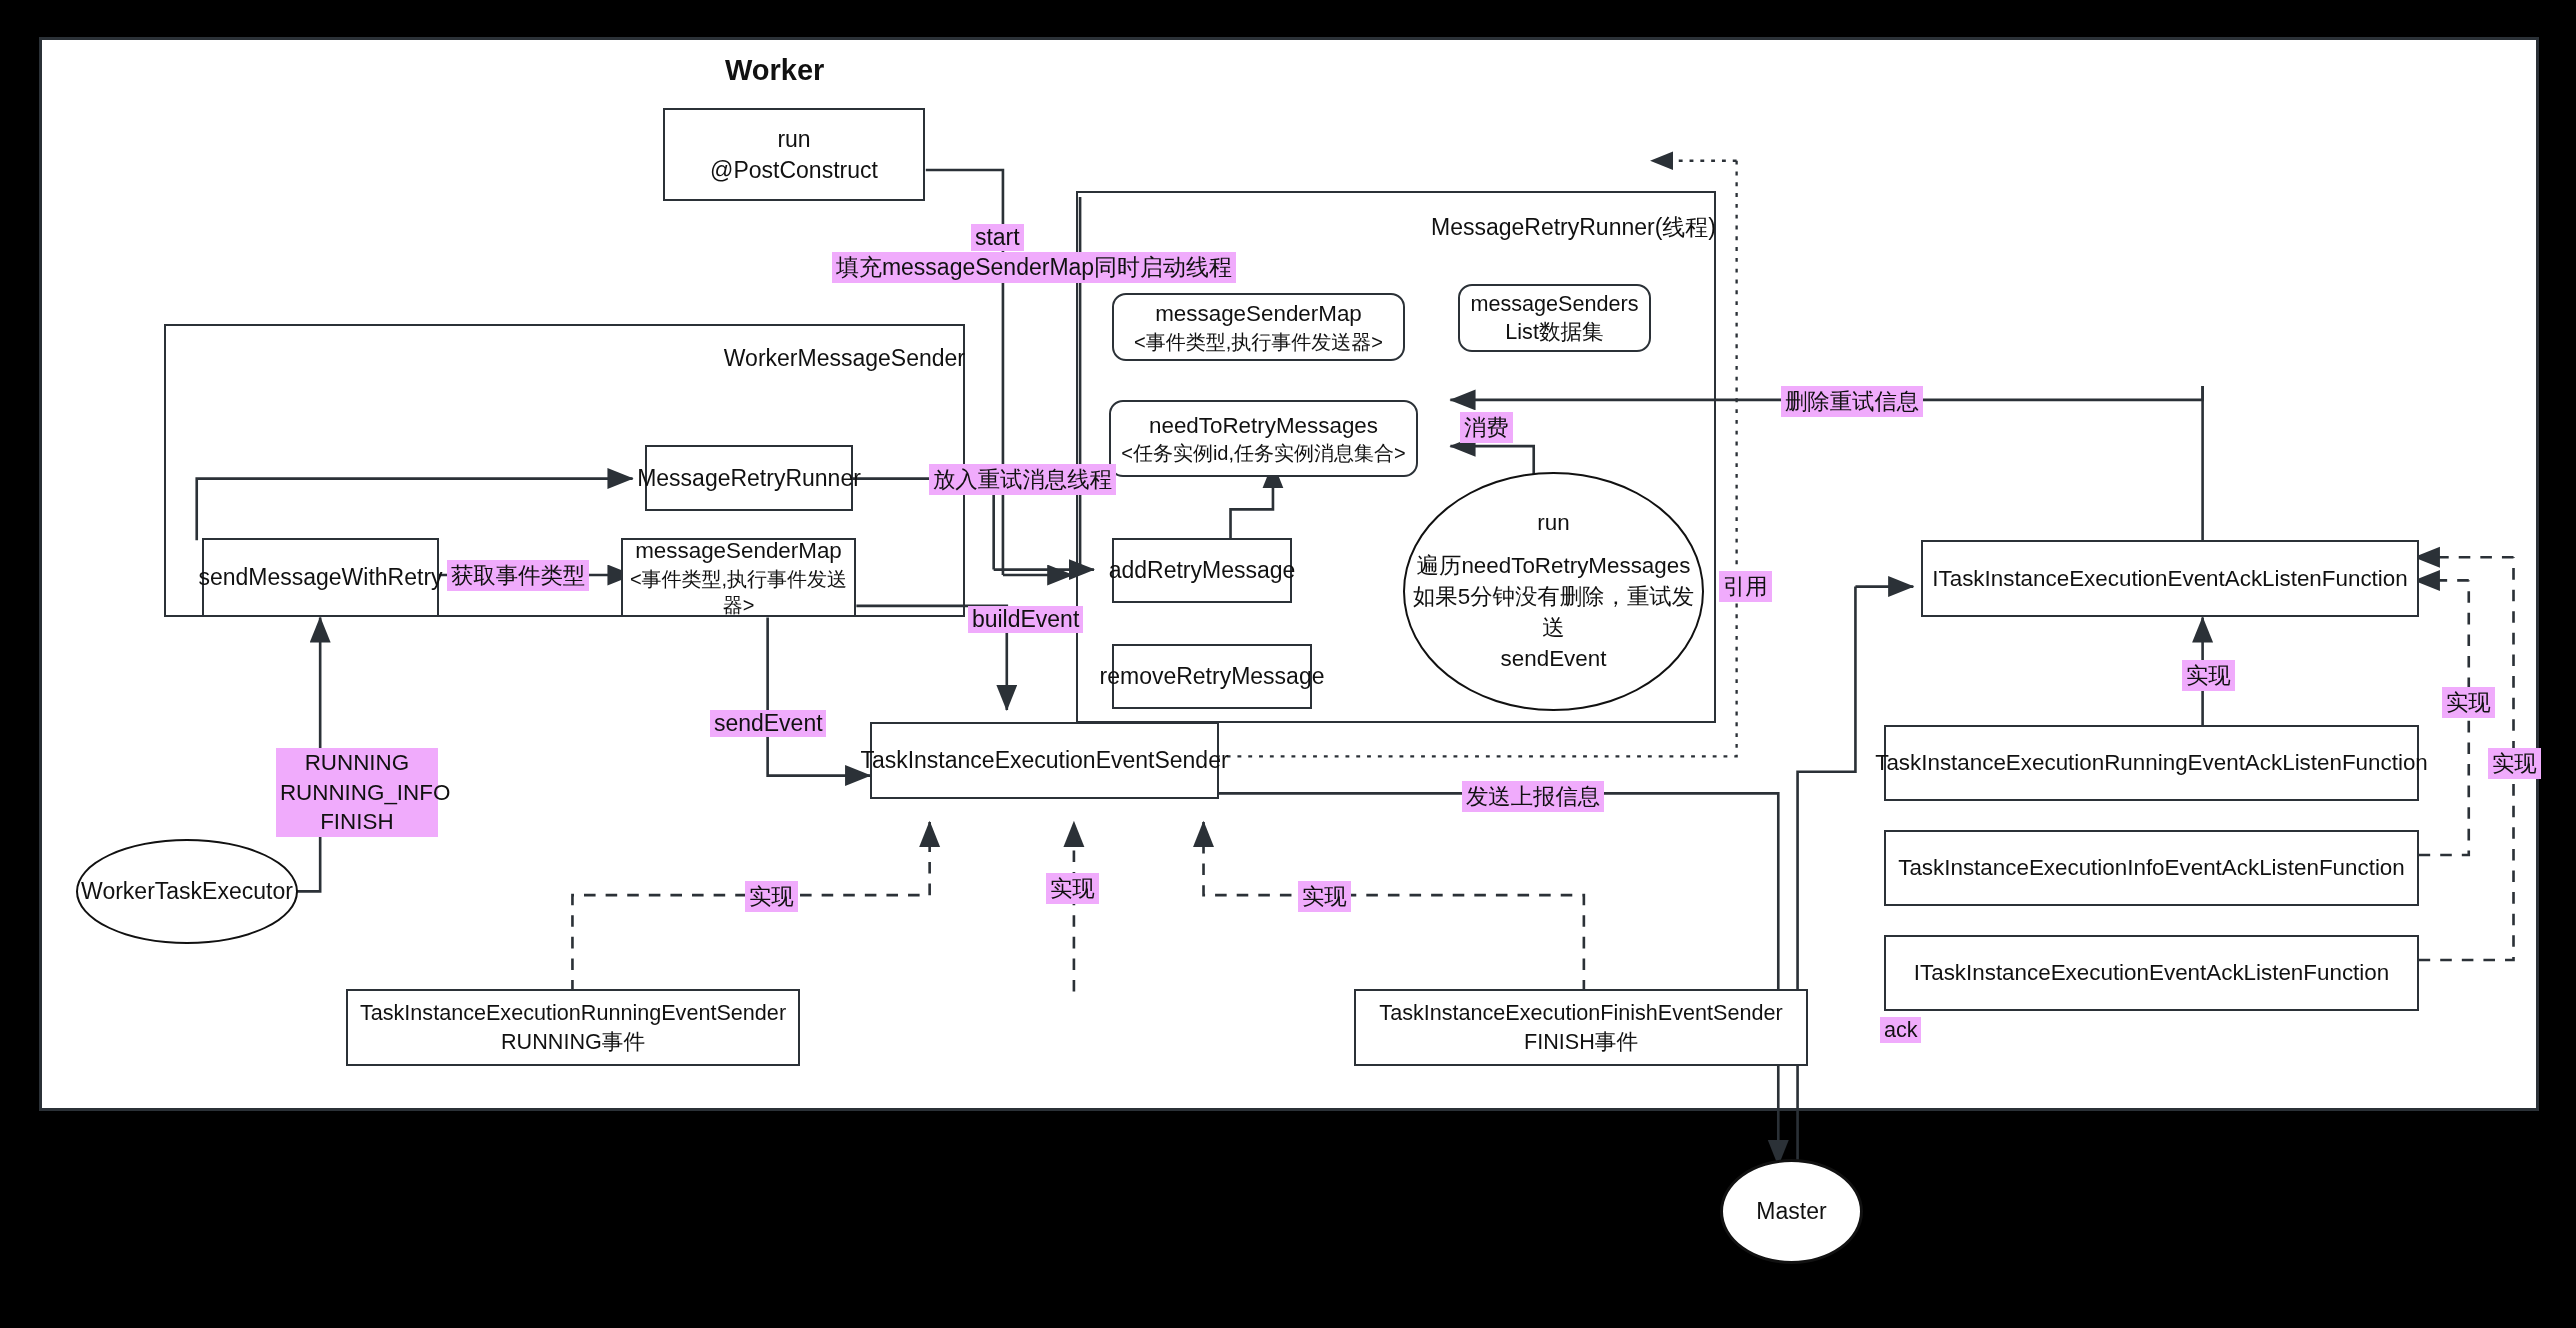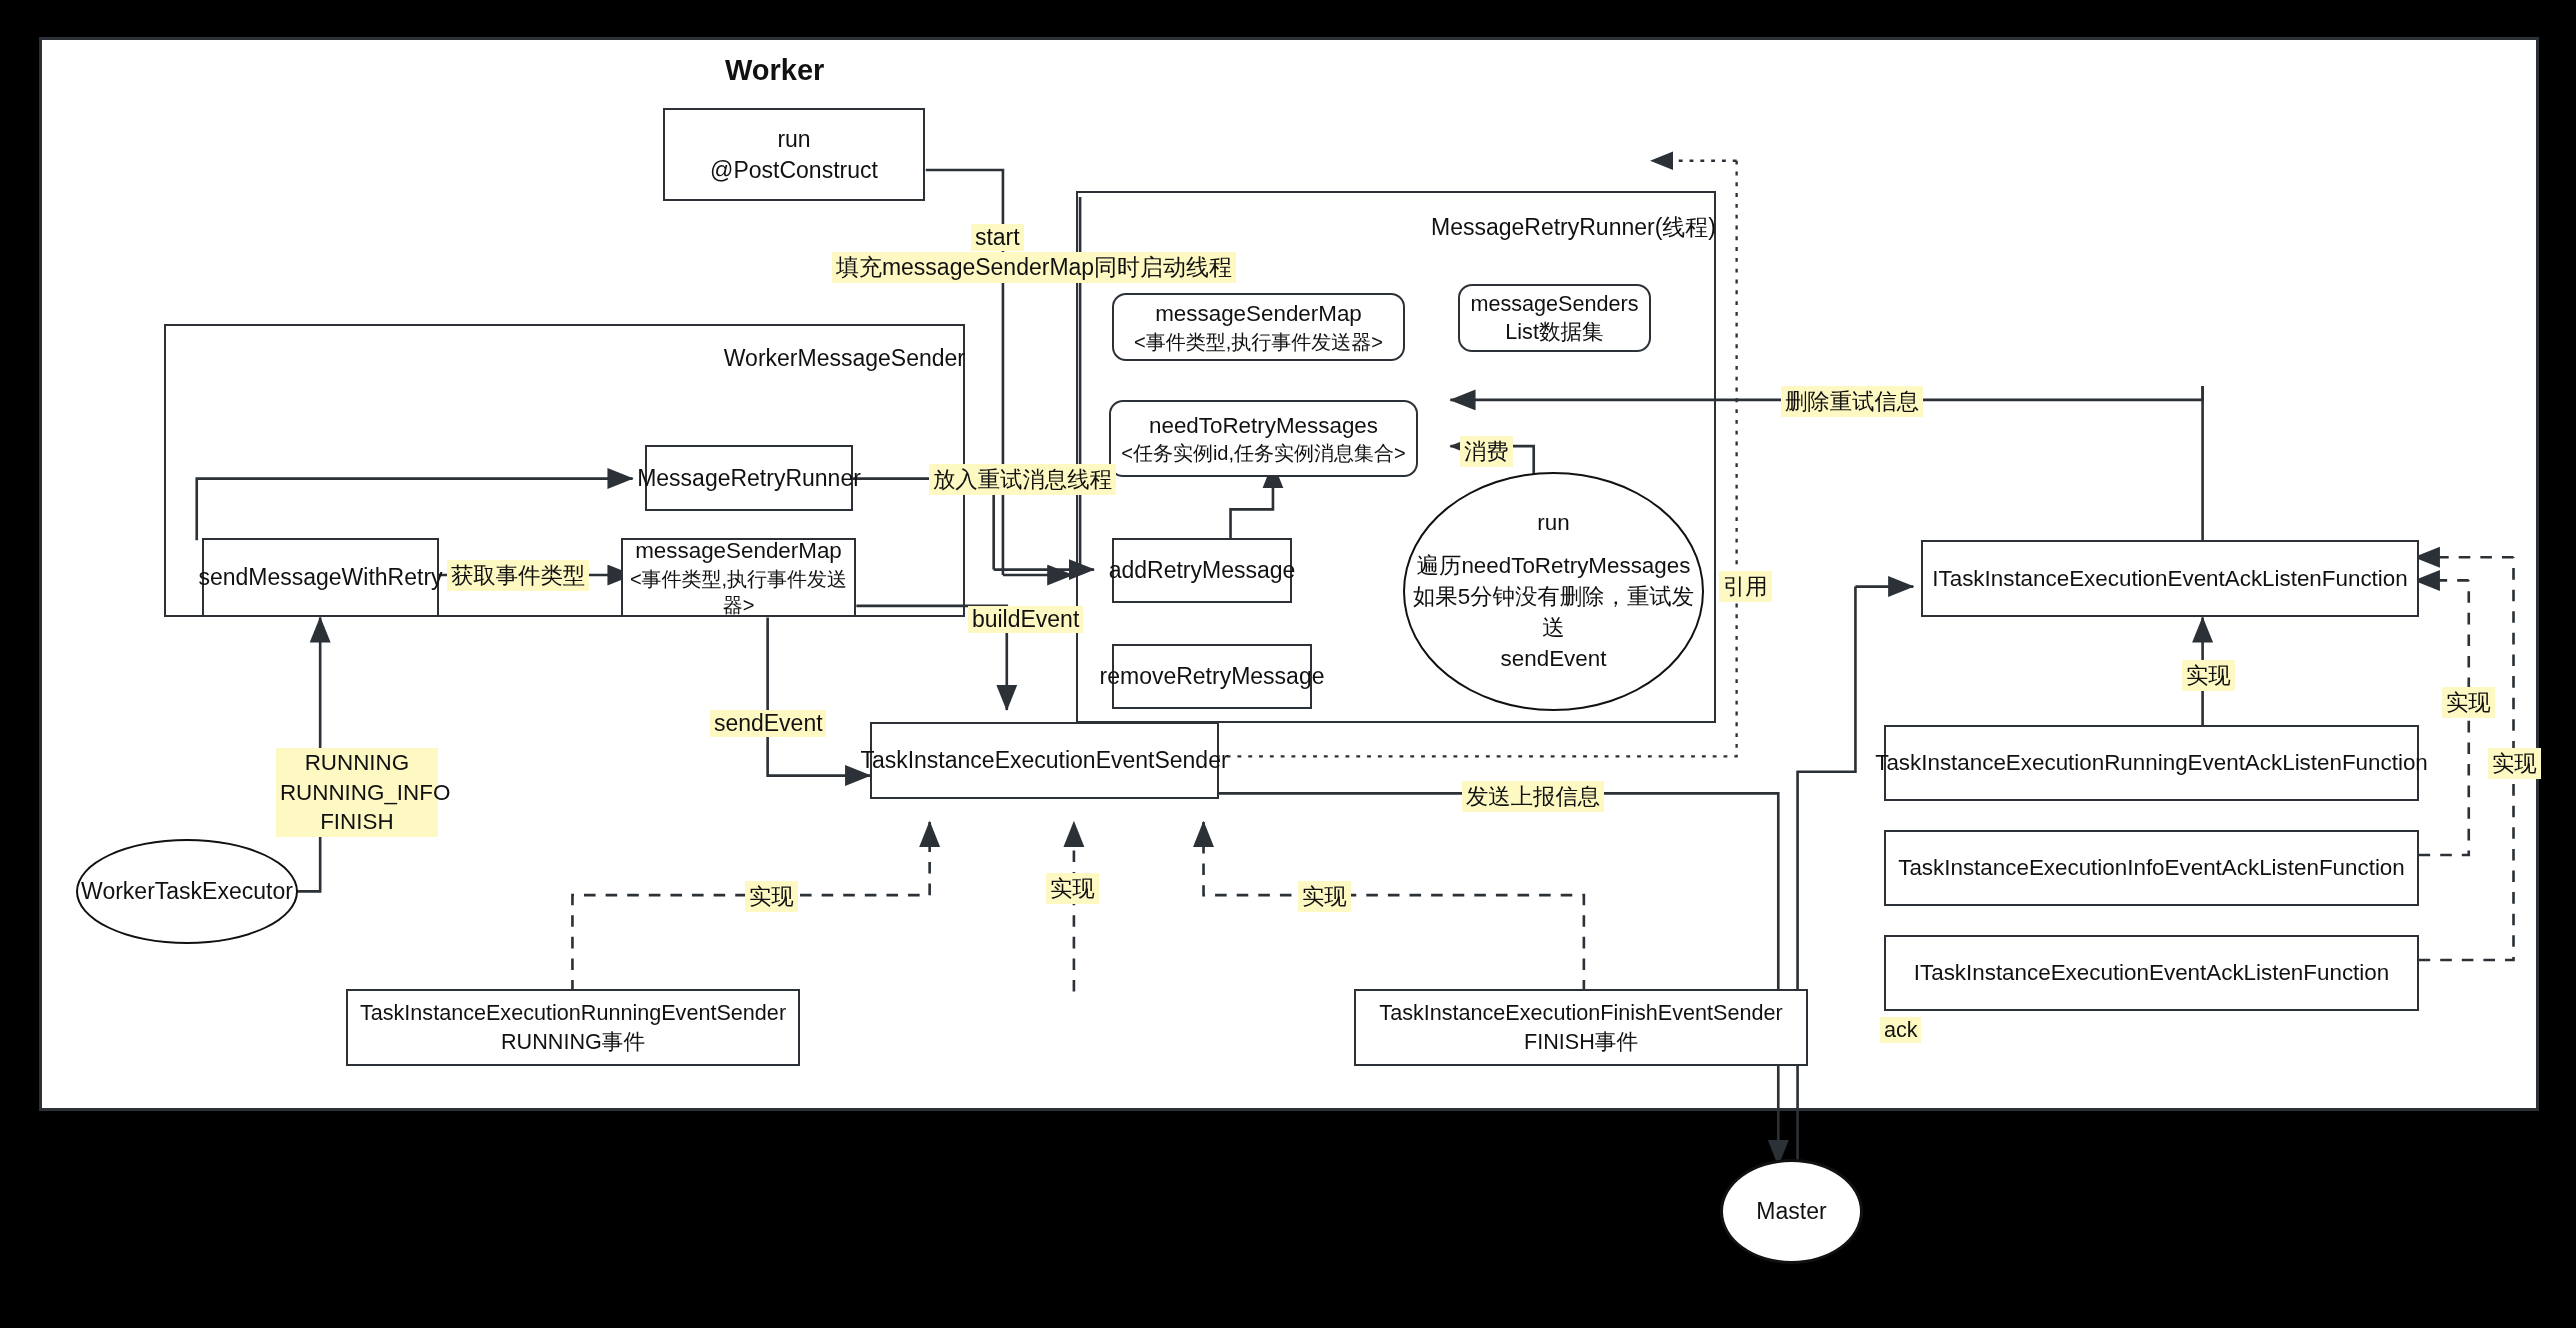--- a/index.html
+++ b/index.html
@@ -10,21 +10,21 @@
   svg.layer{position:absolute;left:0;top:0;width:2576px;height:1329px;overflow:visible;}
   .node{position:absolute;box-sizing:border-box;background:#fff;border:2.3px solid #2b3137;
         display:flex;flex-direction:column;align-items:center;justify-content:center;
         text-align:center;color:#111;line-height:1.32;}
   .node.round{border-radius:14px;}
   .ellipse{position:absolute;box-sizing:border-box;background:#fff;border:2.3px solid #111;
         border-radius:50%;display:flex;flex-direction:column;align-items:center;
         justify-content:center;text-align:center;color:#111;line-height:1.38;}
   .group{position:absolute;box-sizing:border-box;background:transparent;border:2.3px solid #2b3137;}
   .grouptitle{position:absolute;color:#111;text-align:right;white-space:nowrap;}
-  .lbl{position:absolute;color:#111;white-space:nowrap;background:#fef9c3;padding:0 3.9px;text-align:center;}
+  .lbl{position:absolute;color:#111;white-space:nowrap;background:#f0abfc;padding:0 3.9px;text-align:center;}
   .lbl.multi{white-space:normal;}
   .title{position:absolute;font-weight:bold;color:#111;white-space:nowrap;}
   .f26{font-size:20px;} .f28{font-size:21.6px;}
   .f29{font-size:22.4px;} .f30{font-size:23px;}
 </style>
 </head>
 <body>
 
 <div id="root">
 
@@ -186,21 +186,21 @@
   <div class="lbl f30" style="left:832px;top:252px;">填充messageSenderMap同时启动线程</div>
 
   <div class="lbl f29" style="left:447px;top:560px;">获取事件类型</div>
 
   <div class="lbl f29" style="left:881px;top:464px;margin-left:48px;">放入重试消息线程</div>
 
   <div class="lbl f30" style="left:968px;top:606px;">buildEvent</div>
 
   <div class="lbl f30" style="left:710px;top:710px;">sendEvent</div>
 
-  <div class="lbl f29" style="left:1460px;top:436px;">消费</div>
+  <div class="lbl f29" style="left:1460px;top:412px;">消费</div>
 
   <div class="lbl f29" style="left:1781px;top:386px;">删除重试信息</div>
 
   <div class="lbl f29" style="left:1719px;top:571px;">引用</div>
 
   <div class="lbl f29" style="left:1462px;top:781px;">发送上报信息</div>
 
   <div class="lbl f28" style="left:1852px;top:1017px;margin-left:28px;">ack</div>
 
   <div class="lbl f29" style="left:745px;top:881px;">实现</div>

